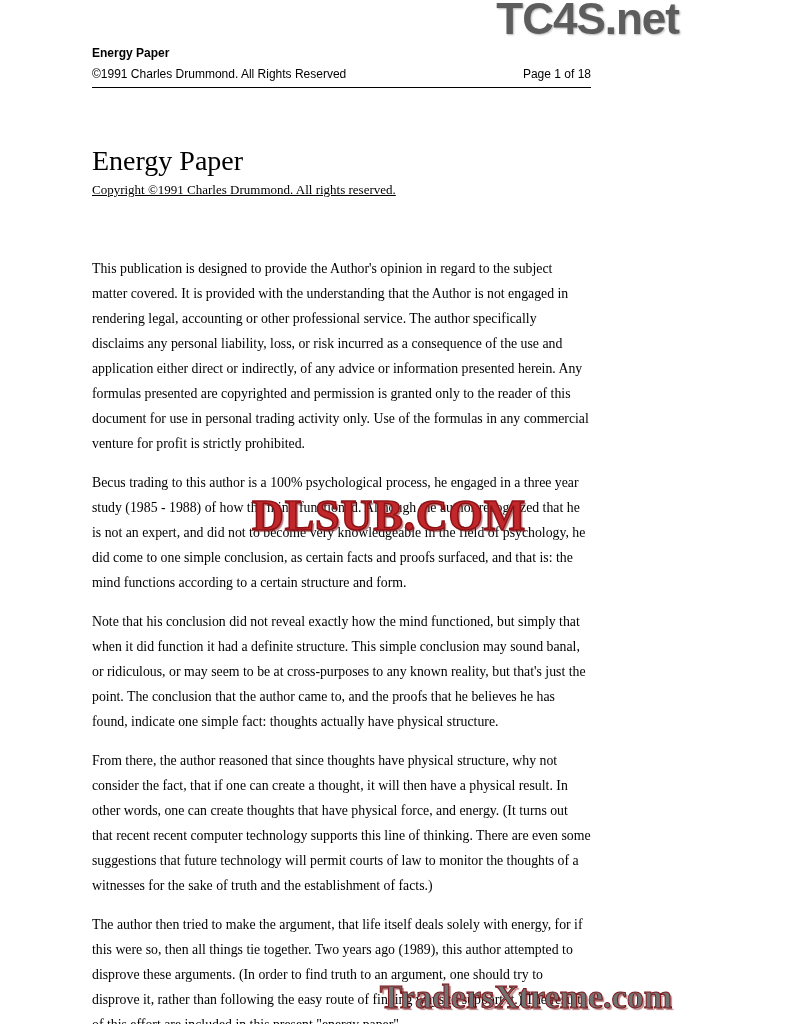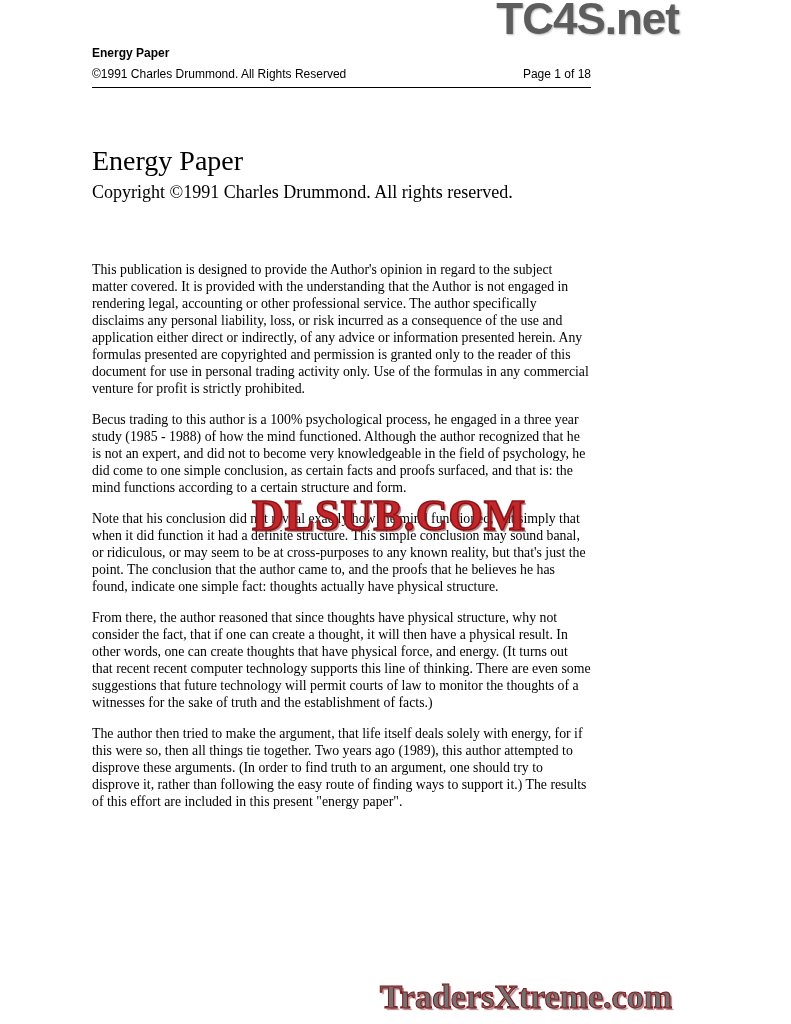--- a/index.html
+++ b/index.html
@@ -35,27 +35,27 @@
 
   
   .titleblock { padding: 0 92px; margin-top: 58px; }
   .doc-title {
     font-size: 28px;
     font-weight: normal;
     margin: 0;
     line-height: 30px;
   }
   .byline { font-size: 17px; margin-top: 7px; }
-  .copyright { font-size: 18px; margin-top: 6px; }
+  .copyright { font-size: 13px; margin-top: 6px; text-decoration: underline; }
 
   
   .body {
     margin: 14px 91px 0 92px;
     font-size: 13.8px;
-    line-height: 17px;
+    line-height: 25px;
     text-align: left;
   }
   .body b { font-weight: normal; }
   .disclaimer { margin-top: 58px; }
   .sect {
     font-size: 17px;
     font-weight: bold;
     margin: 34px 91px 0 92px;
     line-height: 20px;
   }

